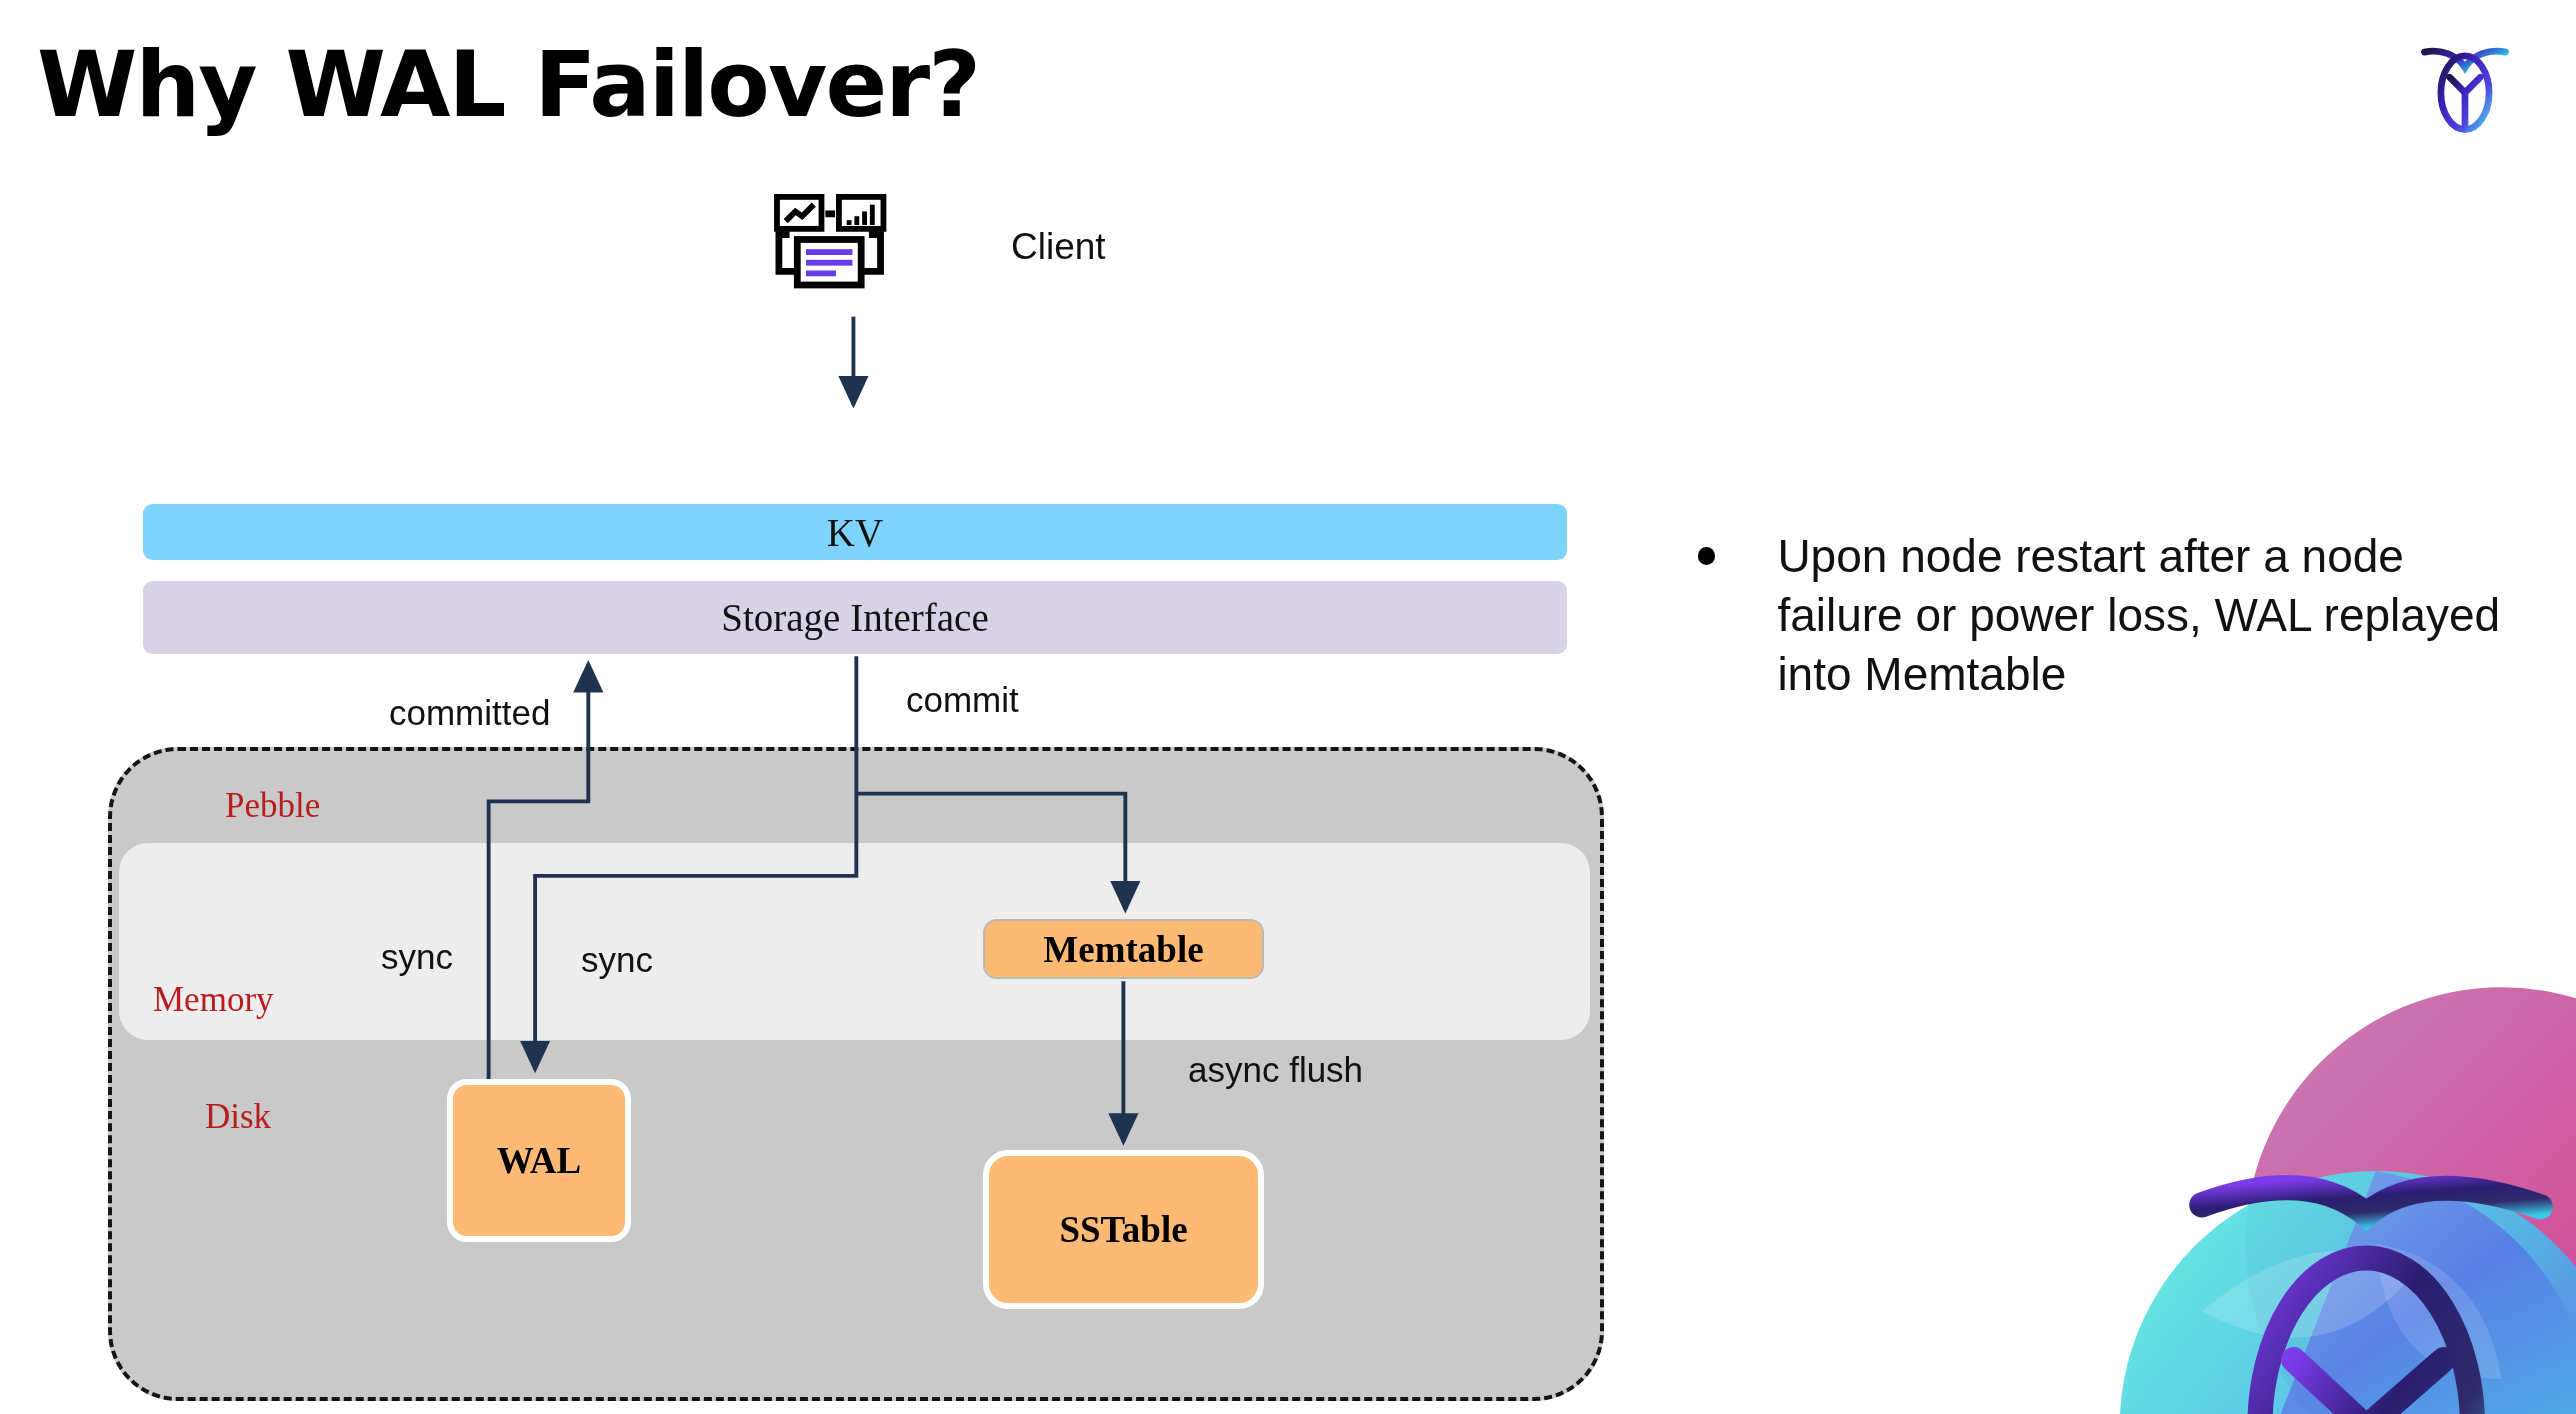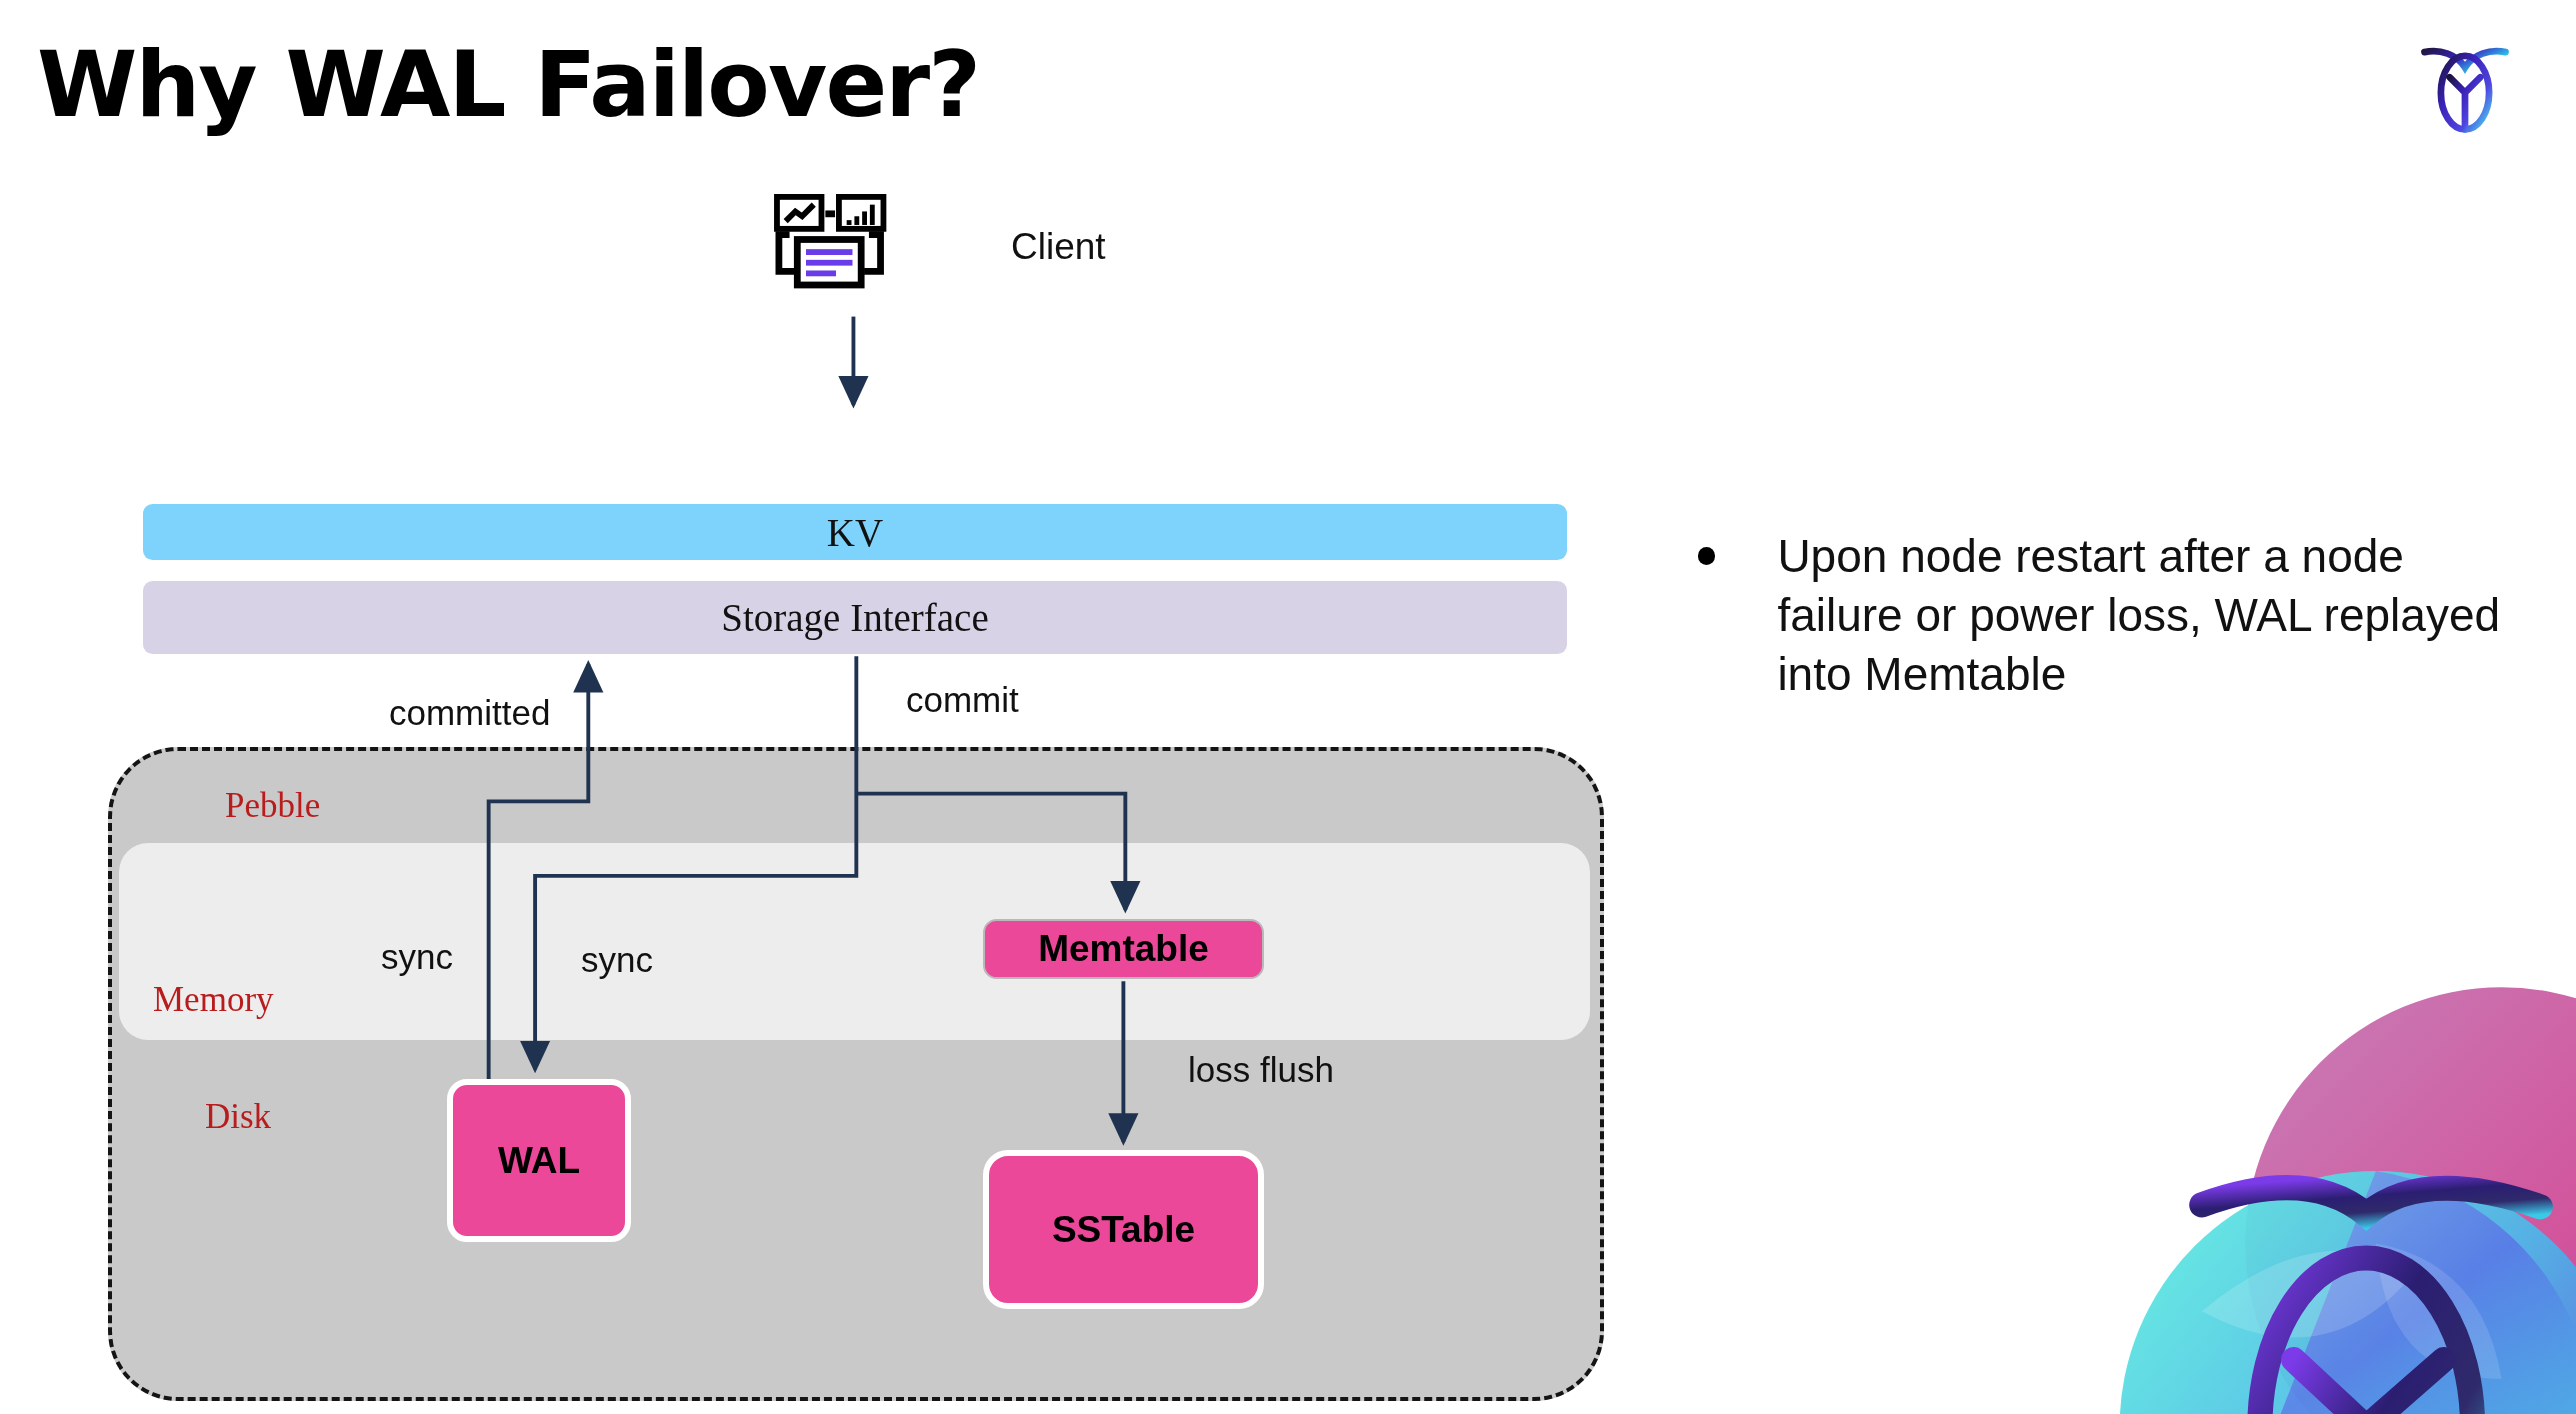--- a/index.html
+++ b/index.html
@@ -49,23 +49,23 @@
     font-family:"Liberation Serif","DejaVu Serif",serif;
     font-size:35px;color:#b91c1c;white-space:nowrap;
   }
   #label-pebble{left:225px;top:786px;}
   #label-memory{left:153px;top:980px;}
   #label-disk{left:205px;top:1097px;}
 
   
   .node-box{
     position:absolute;display:flex;align-items:center;justify-content:center;
-    font-family:Liberation Sans, sans-serif;
+    font-family:Liberation Serif, serif;
     font-weight:bold;font-size:37px;color:#000000;
-    background:#ec4899;box-sizing:border-box;
+    background:#fdba74;box-sizing:border-box;
   }
   #node-memtable{left:983px;top:919px;width:281px;height:60px;
       border:2.9px solid #B9B9B9;border-radius:13.5px;}
   #node-wal{left:447px;top:1079px;width:184px;height:163px;
       border:6.8px solid #FFFFFF;border-radius:20px;}
   #node-sstable{left:983px;top:1150px;width:281px;height:159px;
       border:6.8px solid #FFFFFF;border-radius:25px;}
 
   
   .edge-label{
@@ -188,21 +188,21 @@
   </svg>
 
   <div class="node-box" id="node-memtable">Memtable</div>
   <div class="node-box" id="node-wal">WAL</div>
   <div class="node-box" id="node-sstable">SSTable</div>
 
   <div class="edge-label" id="edge-committed">committed</div>
   <div class="edge-label" id="edge-commit">commit</div>
   <div class="edge-label" id="edge-sync-left">sync</div>
   <div class="edge-label" id="edge-sync-right">sync</div>
-  <div class="edge-label" id="edge-async-flush">loss flush</div>
+  <div class="edge-label" id="edge-async-flush">async flush</div>
 </div>
 
 <div id="bullets">
   <div class="bullet-row">
     <span class="bullet-dot"></span>
     <span class="bullet-text">Upon node restart after a node failure or power loss, WAL replayed into Memtable</span>
   </div>
 </div>
 
 <div id="corner-art">

